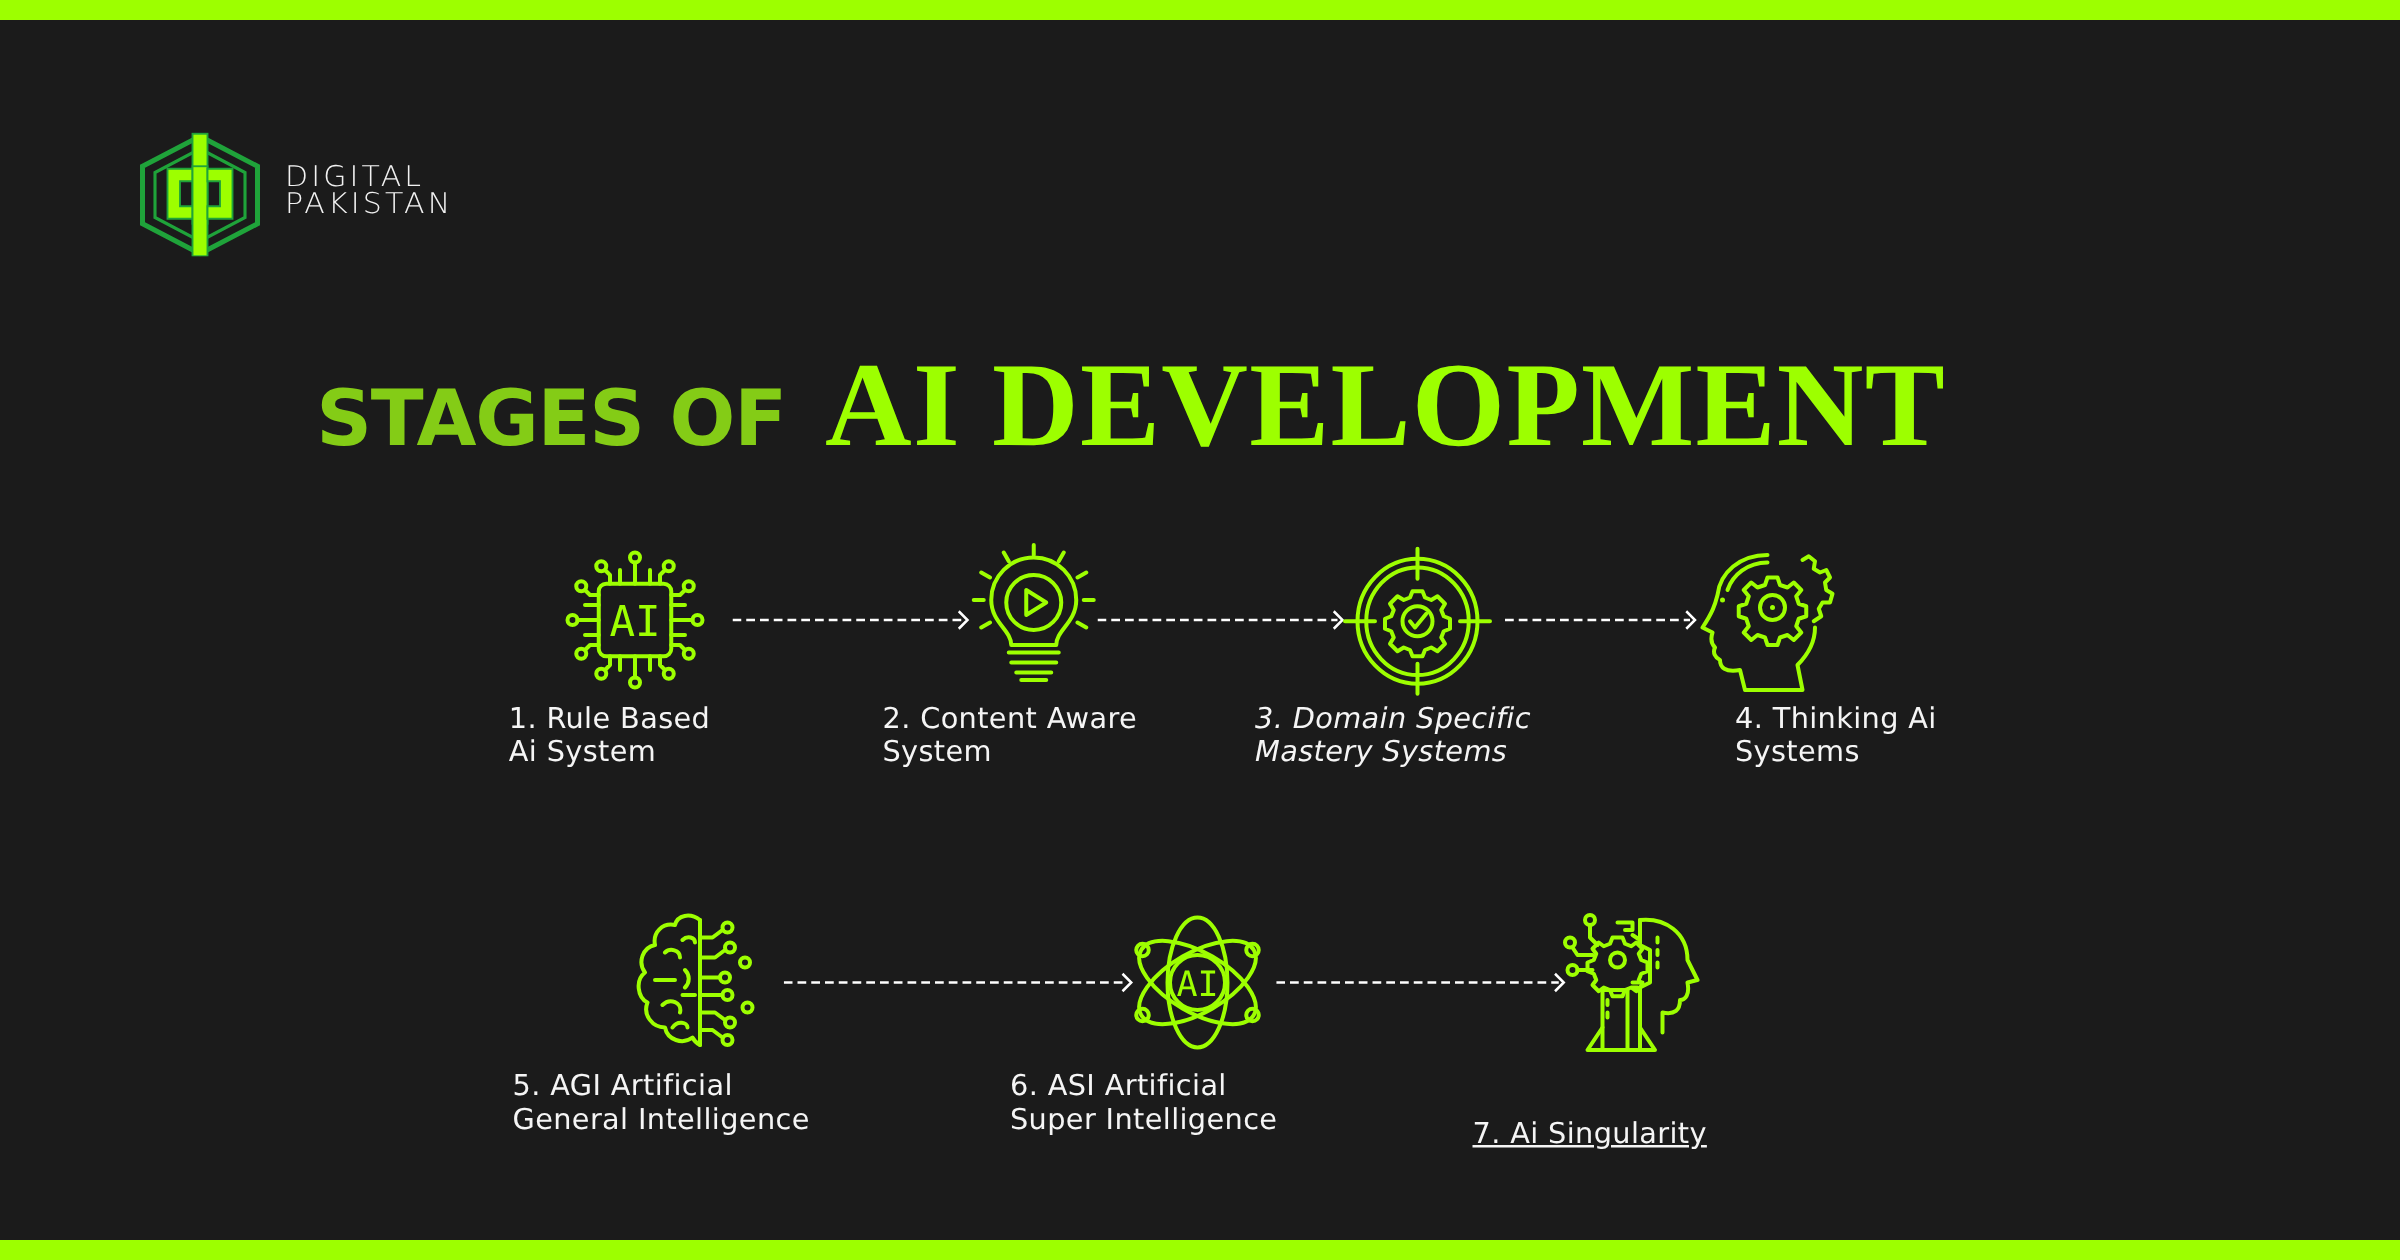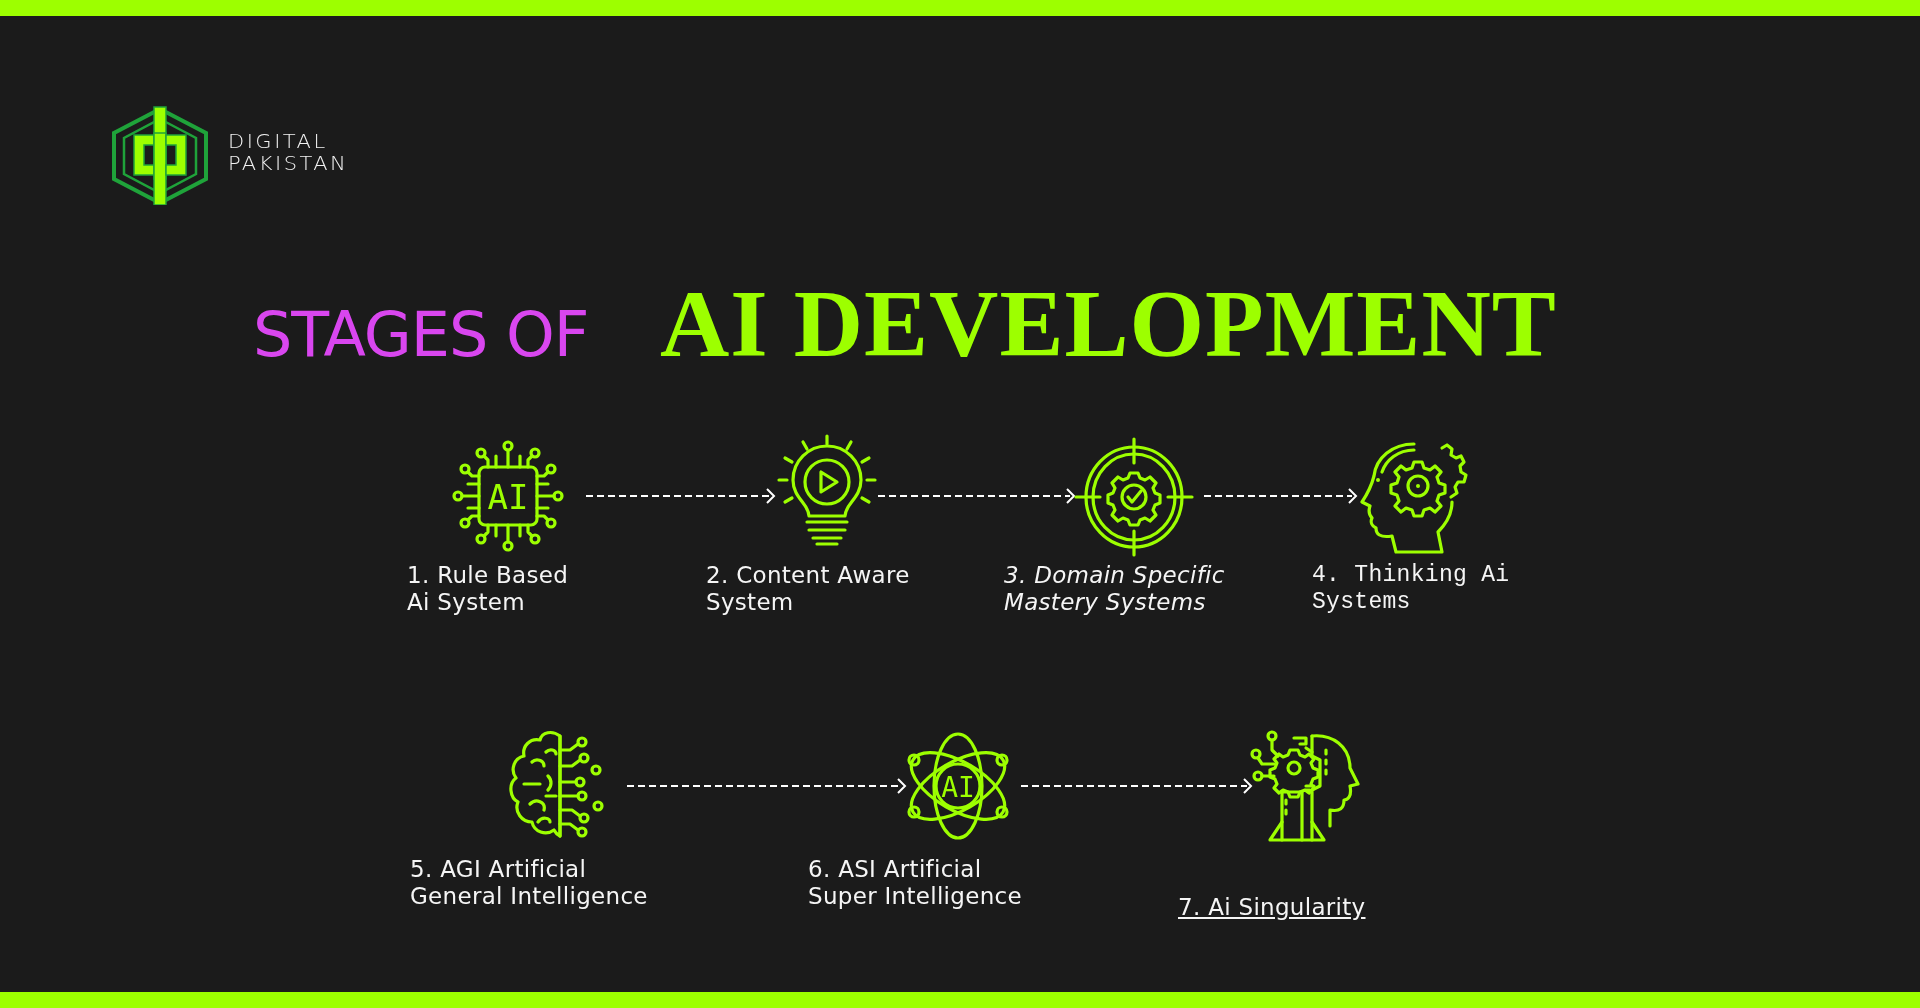--- a/index.html
+++ b/index.html
@@ -9,31 +9,31 @@
       font-family: "DejaVu Sans", sans-serif;
     }
     .bar { position: absolute; left: 0; width: 1920px; background: #9dff00; }
     .bar.top { top: 0; height: 16px; }
     .bar.bottom { top: 992px; height: 16px; }
 
     .logo { position: absolute; left: 106px; top: 105px; width: 108px; height: 100px; }
     .logo-text {
       position: absolute; left: 228px; top: 130px;
       color: #f2f2f2; font-family: "DejaVu Sans", sans-serif;
-      font-weight: 300; font-size: 21px; line-height: 22px; letter-spacing: 2.5px;
+      font-weight: 300; font-size: 24px; line-height: 22px; letter-spacing: 2.5px;
     }
     .logo-text div { transform: scaleY(0.95); }
 
     .title {
       position: absolute; left: 0; top: 268px; width: 1920px;
       text-align: left; white-space: nowrap;
     }
     .title .pre {
       position: absolute; left: 253px; top: 30px;
-      color: #d946ef; font-family: "DejaVu Sans", sans-serif; font-weight: 400;
+      color: #84cc16; font-family: "DejaVu Sans", sans-serif; font-weight: 700;
       font-size: 62px; letter-spacing: -1px;
     }
     .title .main {
       position: absolute; left: 660px; top: 0;
       color: #9dff00; font-family: Liberation Serif, serif; font-weight: 900;
       font-size: 96px; letter-spacing: 1px;
     }
 
     .icon { position: absolute; width: 120px; height: 120px; }
     .icon svg { width: 120px; height: 120px; display: block; }
@@ -163,21 +163,21 @@
     <div>Ai System</div>
 </div>
 <div class="label" style="left:706px; top:562px; width:250px;">
   <div>2. Content Aware</div>
     <div>System</div>
 </div>
 <div class="label" style="left:1004px; top:562px; width:260px;font-style:italic;">
   <div>3. Domain Specific</div>
     <div>Mastery Systems</div>
 </div>
-<div class="label" style="left:1312px; top:562px; width:200px;font-family:Liberation Mono, monospace;">
+<div class="label" style="left:1388px; top:562px; width:200px;">
   <div>4. Thinking Ai</div>
     <div>Systems</div>
 </div>
 
 <div class="icon" style="left:500px; top:726px;">
   <svg viewBox="0 0 120 120">
     <path class="stroke" d="M60 10 C52 4 42 6 40 14 C30 12 22 20 24 30 C14 32 10 44 16 52 C8 58 10 72 18 76 C14 86 22 96 32 96 C34 106 46 110 54 104 C56 108 60 110 60 110 Z"></path>
     <path class="stroke" d="M60 10 V110"></path>
     <path class="stroke" d="M32 36 C36 32 44 34 44 40 M24 58 H40 M48 50 C52 54 52 60 48 64 M30 78 C36 72 46 76 44 84 M46 26 C50 22 56 24 56 28 M38 96 C42 90 50 92 50 96 M46 70 H56"></path>
     <path class="stroke" d="M60 24 H70 L78 18 M60 40 H72 L80 34 M60 56 H76 M60 70 H78 M60 84 H72 L80 90 M60 98 H70 L78 104"></path>

